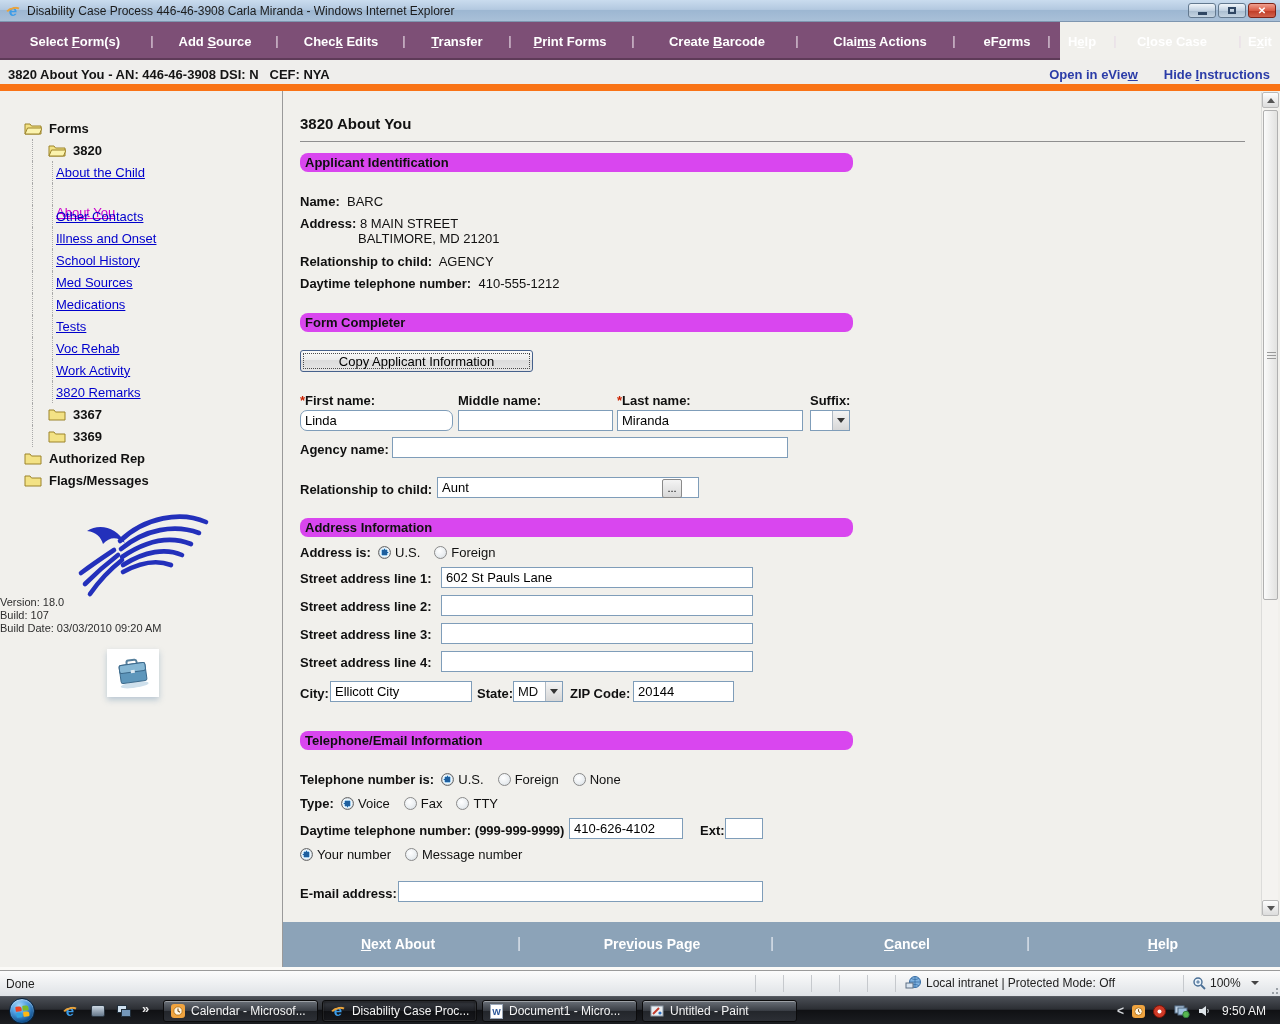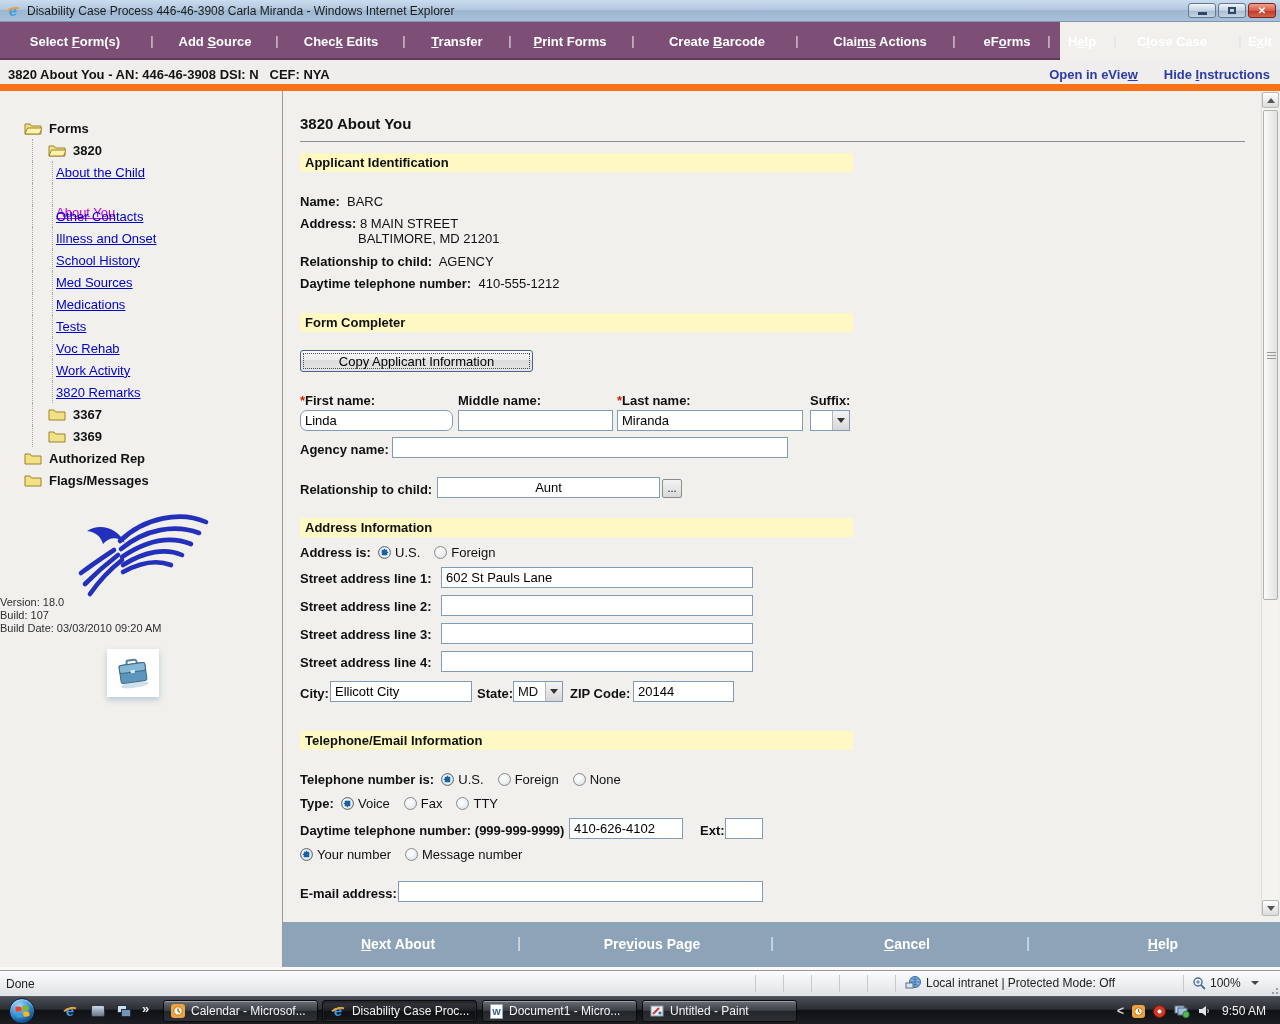--- a/index.html
+++ b/index.html
@@ -51,21 +51,21 @@
   #tree li.gl1::before { content:""; position:absolute; left:20px; top:0; bottom:0; border-left:1px dotted #a9a9a9; }
   #tree li.gl2::after { content:""; position:absolute; left:40px; top:0; bottom:0; border-left:1px dotted #a9a9a9; }
   #tree li.glh::before { content:""; position:absolute; left:20px; top:0; bottom:0; border-left:1px dotted #a9a9a9; }
   #logo { position:absolute; left:63px; top:414px; width:155px; }
   #verblock { position:absolute; left:0; top:505px; width:337px; text-align:left; font-size:11px; color:#2e2e2e; line-height:13px; }
   #brieftile { position:absolute; left:107px; top:558px; width:52px; height:48px; background:#fff; box-shadow:0 3px 6px rgba(120,150,180,.45); display:flex; align-items:center; justify-content:center; }
 
   
   #content { position:absolute; left:284px; top:91px; width:996px; height:831px; background:#f1f0ec; font-size:13px; color:#111; }
   #content .lbl { font-weight:bold; color:#101010; }
-  .secbar { position:absolute; left:16px; width:553px; height:19px; background:#fef9c3; font-weight:bold; font-size:13px; line-height:19px; padding-left:5px; color:#101010; }
+  .secbar { position:absolute; left:16px; width:553px; height:19px; background:#d946ef; font-weight:bold; font-size:13px; line-height:19px; padding-left:5px; color:#101010;border-radius:8px; }
   .tinput { position:absolute; height:21px; border:1px solid #7f9db9; background:#fff; font-family:"Liberation Sans",sans-serif; font-size:13px; padding:1px 4px; }
   .req { color:#cc2200; font-weight:bold; }
   .sel { position:absolute; height:21px; background:#fff; border:1px solid #7f9db9; }
   .sel .stxt { position:absolute; left:4px; top:2px; font-size:13px; }
   .sel .sbtn { position:absolute; right:0; top:0; bottom:0; width:17px; background:linear-gradient(#f4f4f4,#d7d7d7); border-left:1px solid #aeb8c2; display:flex; align-items:center; justify-content:center; }
   .darr { width:0; height:0; border-left:4px solid transparent; border-right:4px solid transparent; border-top:5px solid #333; }
   .radio { display:inline-block; width:13px; height:13px; border-radius:50%; border:1px solid #8a8a8a; vertical-align:-2px; margin-right:4px;
     background:radial-gradient(circle at 40% 35%, #ffffff 0%, #e9edf0 60%, #cfd6db 100%); }
   .radio.checked { background:radial-gradient(circle, #1e5f9e 0 3px, #9fcef0 3px 4px, #eef4f8 4px 5px, #cdd6dd 5px); border-color:#6a6a6a; }
   .rlabel { margin-right:14px; }
@@ -308,21 +308,21 @@
       <span class="stxt"></span>
       <span class="sbtn">
         <span class="darr"></span>
       </span>
     </div>
 
   <div class="abs lbl" style="left:16px; top:351px;">Agency name:</div>
   <input class="tinput" style="left: 108px; top: 346px; width: 396px;" value="">
 
   <div class="abs lbl" style="left:16px; top:391px;">Relationship to child:</div>
-  <input class="tinput" style="left: 153px; top: 386px; width: 223px; text-align: center;" value="Aunt">
+  <input class="tinput" style="left: 153px; top: 386px; width: 262px;" value="Aunt">
   <button id="browsebtn">...</button>
 
   <div class="secbar" style="top:427px">Address Information</div>
   <div class="abs" style="left:16px; top:454px;">
     <span class="lbl">Address is:</span>&nbsp;
     <span class="radio checked"></span><span class="rlabel">U.S.</span><span class="radio"></span><span class="rlabel">Foreign</span>
   </div>
   <div class="abs lbl" style="left:16px; top:480px;">Street address line 1:</div>
   <input class="tinput" style="left: 157px; top: 476px; width: 312px;" value="602 St Pauls Lane">
   <div class="abs lbl" style="left:16px; top:508px;">Street address line 2:</div>

